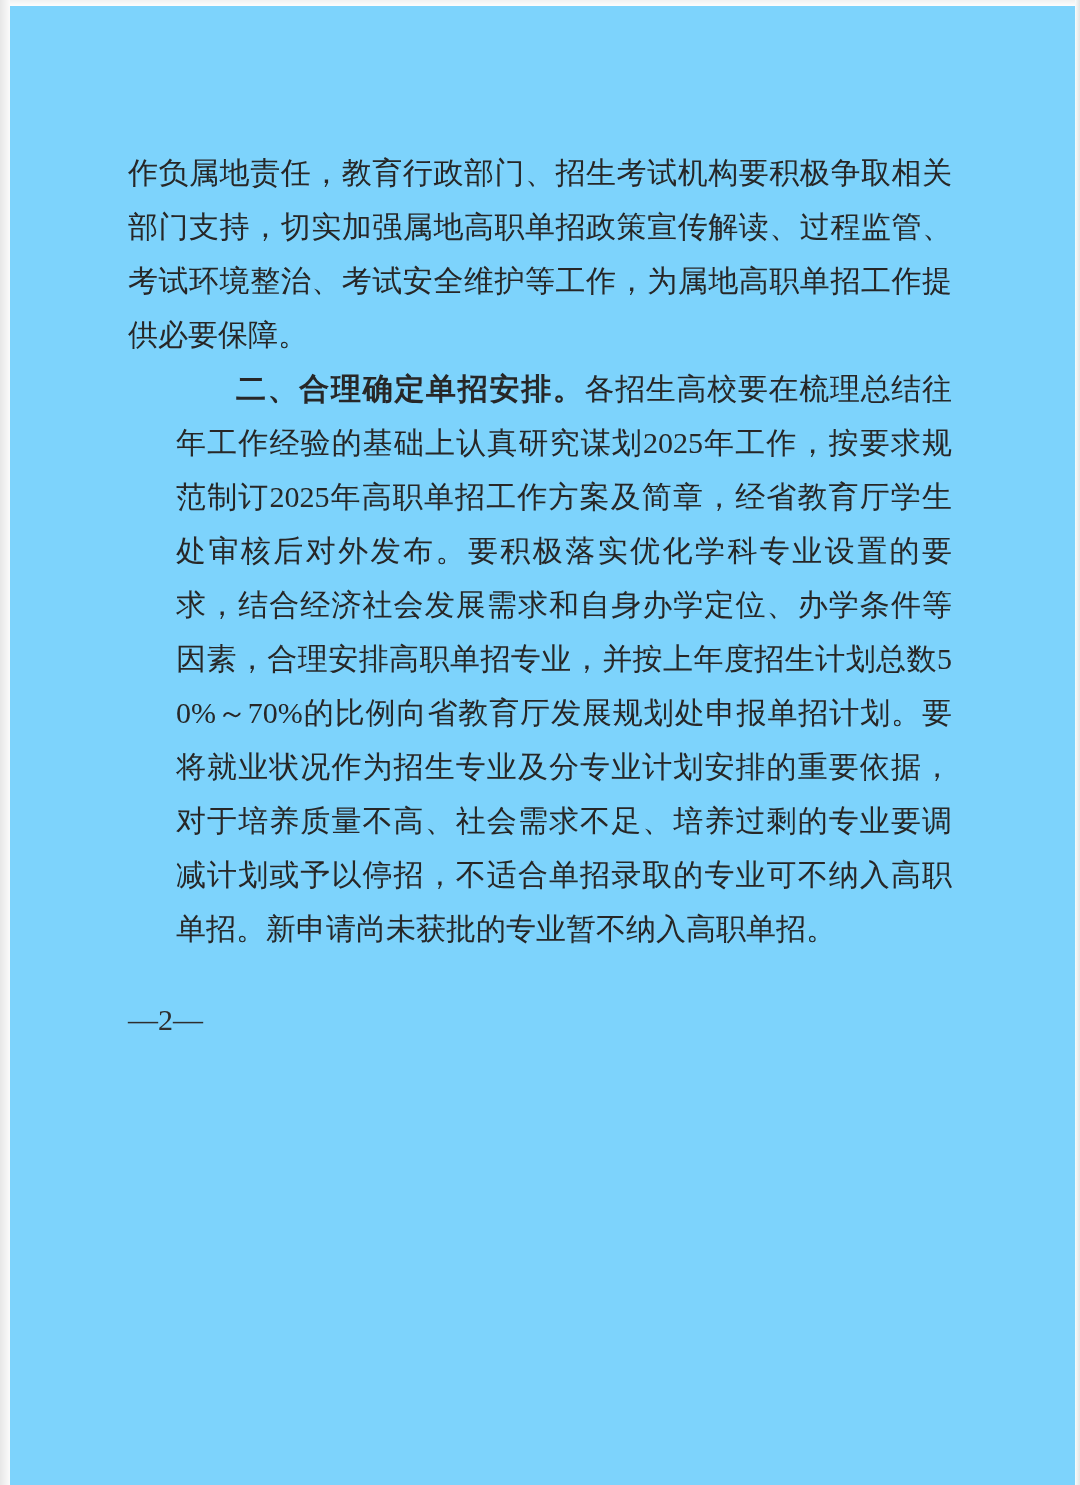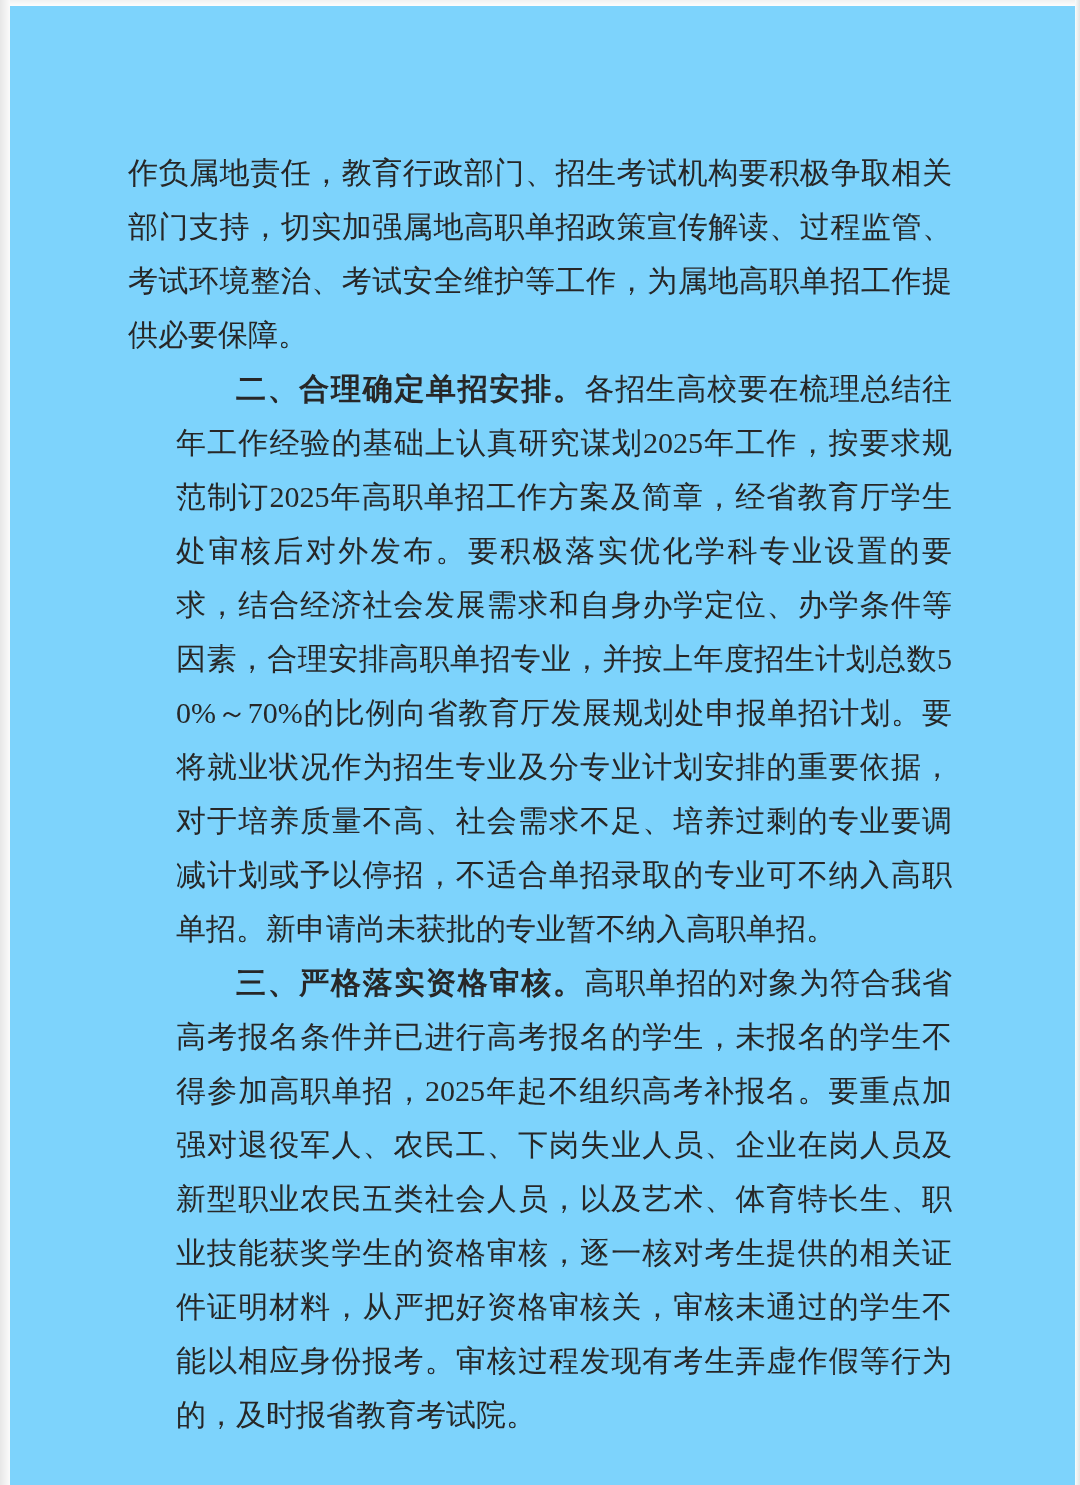--- a/index.html
+++ b/index.html
@@ -75,17 +75,16 @@
   <div class="edge-top"></div>
   <div class="edge-left"></div>
   <div class="edge-right"></div>
 
   <div class="content">
 
     <p class="para"><span>作负属地责任，教育行政部门、招生考试机构要积极争取相关部门支持，切实加强属地高职单招政策宣传解读、过程监管、考试环境整治、考试安全维护等工作，为属地高职单招工作提供必要保障。</span></p>
 
     <p class="para indent"><span class="section-head">二、合理确定单招安排。</span><span>各招生高校要在梳理总结往年工作经验的基础上认真研究谋划2025年工作，按要求规范制订2025年高职单招工作方案及简章，经省教育厅学生处审核后对外发布。要积极落实优化学科专业设置的要求，结合经济社会发展需求和自身办学定位、办学条件等因素，合理安排高职单招专业，并按上年度招生计划总数50%～70%的比例向省教育厅发展规划处申报单招计划。要将就业状况作为招生专业及分专业计划安排的重要依据，对于培养质量不高、社会需求不足、培养过剩的专业要调减计划或予以停招，不适合单招录取的专业可不纳入高职单招。新申请尚未获批的专业暂不纳入高职单招。</span></p>
 
-    <p class="para indent"><span class="section-head">三、严格落实资格审核。</span><span>高职单招的对象为符合我省高考报名条件并已进行高考报名的学生，未报名的学生不得参加高职单招，2025年起不组织高考补报名。要重点加强对退役军人、农民工、下岗失业人员、企业在岗人员及新型职业农民五类社会人员，以及艺术、体育特长生、职业技能获奖学生的资格审核，逐一核对考生提供的相关证件证明材料，从严把好资格审核关，审核未通过的学生不能以相应身份报考。审核过程发现有考生弄虚作假等行为的，及时报省教育考试院。</span></p>
 
     <div class="page-number">—2—</div>
   </div>
 </div>
 
 </body></html>

